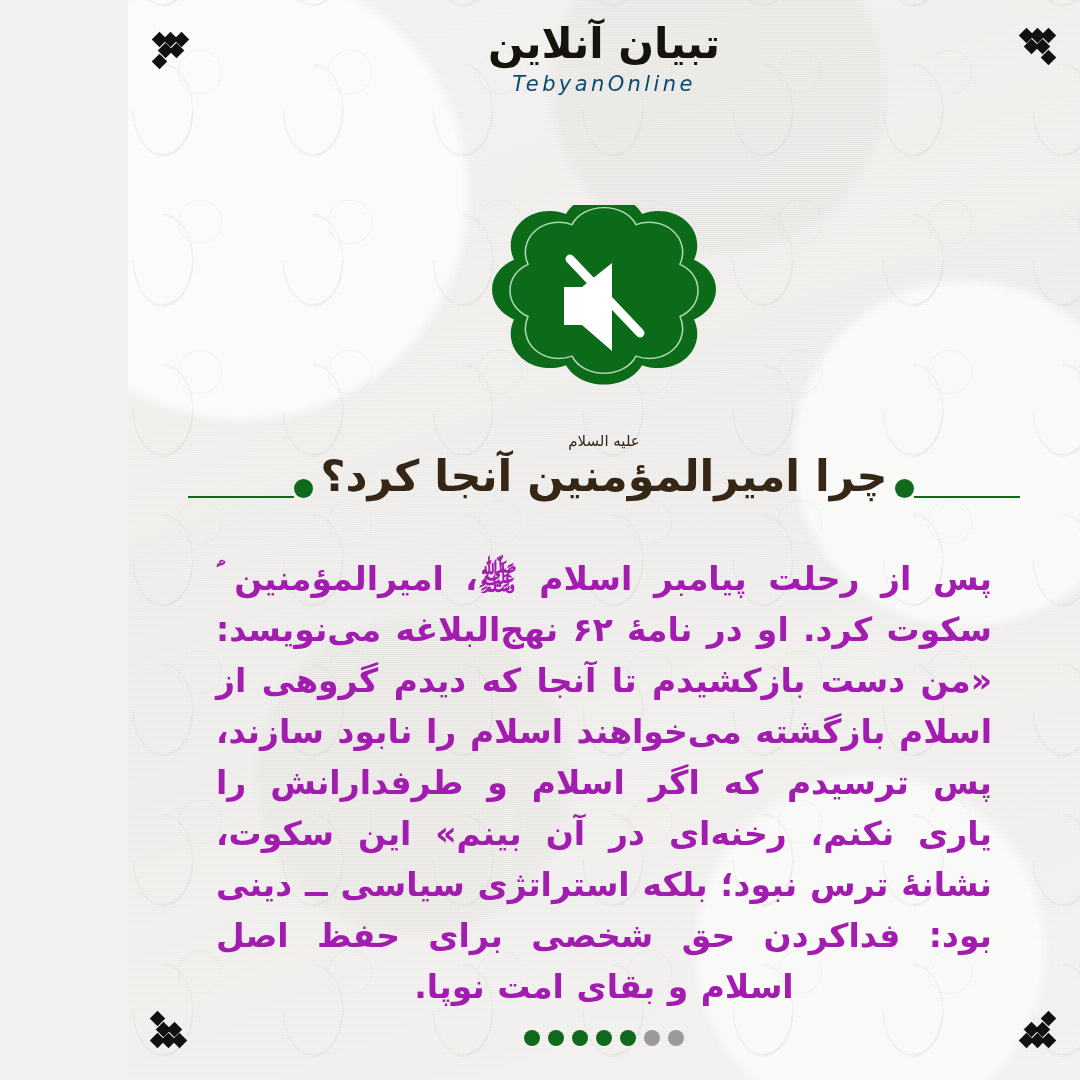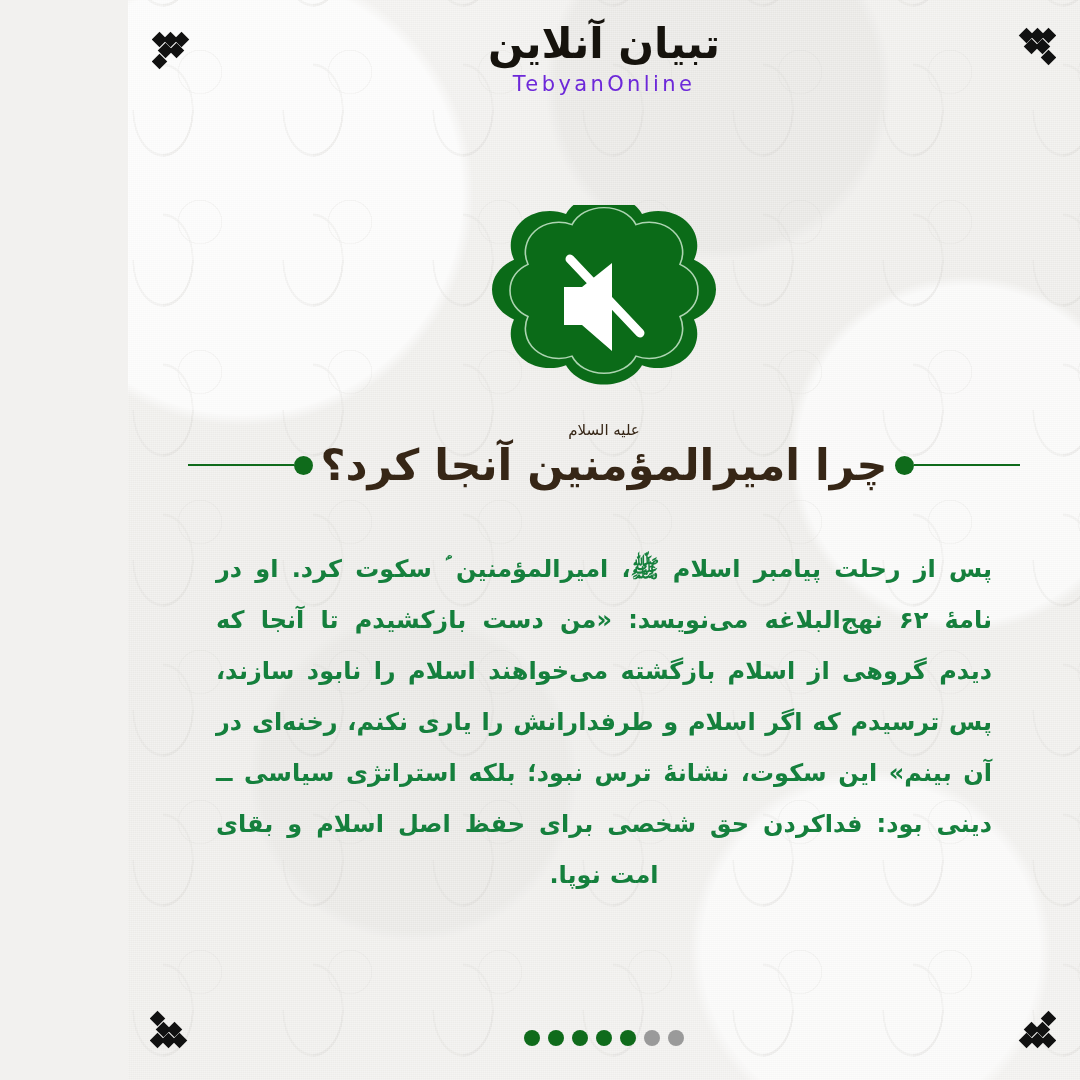--- a/index.html
+++ b/index.html
@@ -62,37 +62,38 @@
     text-align:center;
   }
   .brand-fa{
     font-size:42px;font-weight:700;color:#16130d;
     letter-spacing:-1px;line-height:1.05;
     direction:rtl;
   }
   .brand-en{
     margin-top:6px;
     font-size:21px;letter-spacing:3.4px;
-    color:#6d28d9;font-weight:400;
+    color:#0c4a6e;font-weight:400;
     direction:ltr;
+    font-style:italic;
   }
 
   
   .emblem{
     position:absolute;left:50%;top:205px;
     transform:translateX(-50%);
     width:228px;height:192px;
   }
   .emblem svg{display:block;width:228px;height:192px;}
 
   
   .title-band{
     position:absolute;left:60px;right:60px;top:432px;
     height:66px;
-    display:flex;align-items:center;justify-content:center;
+    display:flex;align-items:flex-end;justify-content:center;
     gap:0;
   }
   .rule{
     flex:1 1 auto;height:2px;
     background:#0f6b1b;
     min-width:20px;
   }
   .rule-dot{
     width:19px;height:19px;border-radius:50%;
     background:#0f6b1b;flex:0 0 auto;
@@ -114,22 +115,22 @@
     font-size:15px;color:#362616;
     white-space:nowrap;font-weight:400;
   }
 
   
   .body-wrap{
     position:absolute;left:88px;right:88px;top:520px;
     direction:rtl;
   }
   .body-text{
-    font-size:24px;line-height:51px;
-    color:#15803d;font-weight:700;
+    font-size:33px;line-height:51px;
+    color:#a21caf;font-weight:700;
     text-align:justify;
     text-align-last:center;
     letter-spacing:-.2px;
     word-spacing:1px;
   }
 
   
   .pager{
     position:absolute;left:0;right:0;bottom:34px;
     display:flex;justify-content:center;align-items:center;gap:8px;

